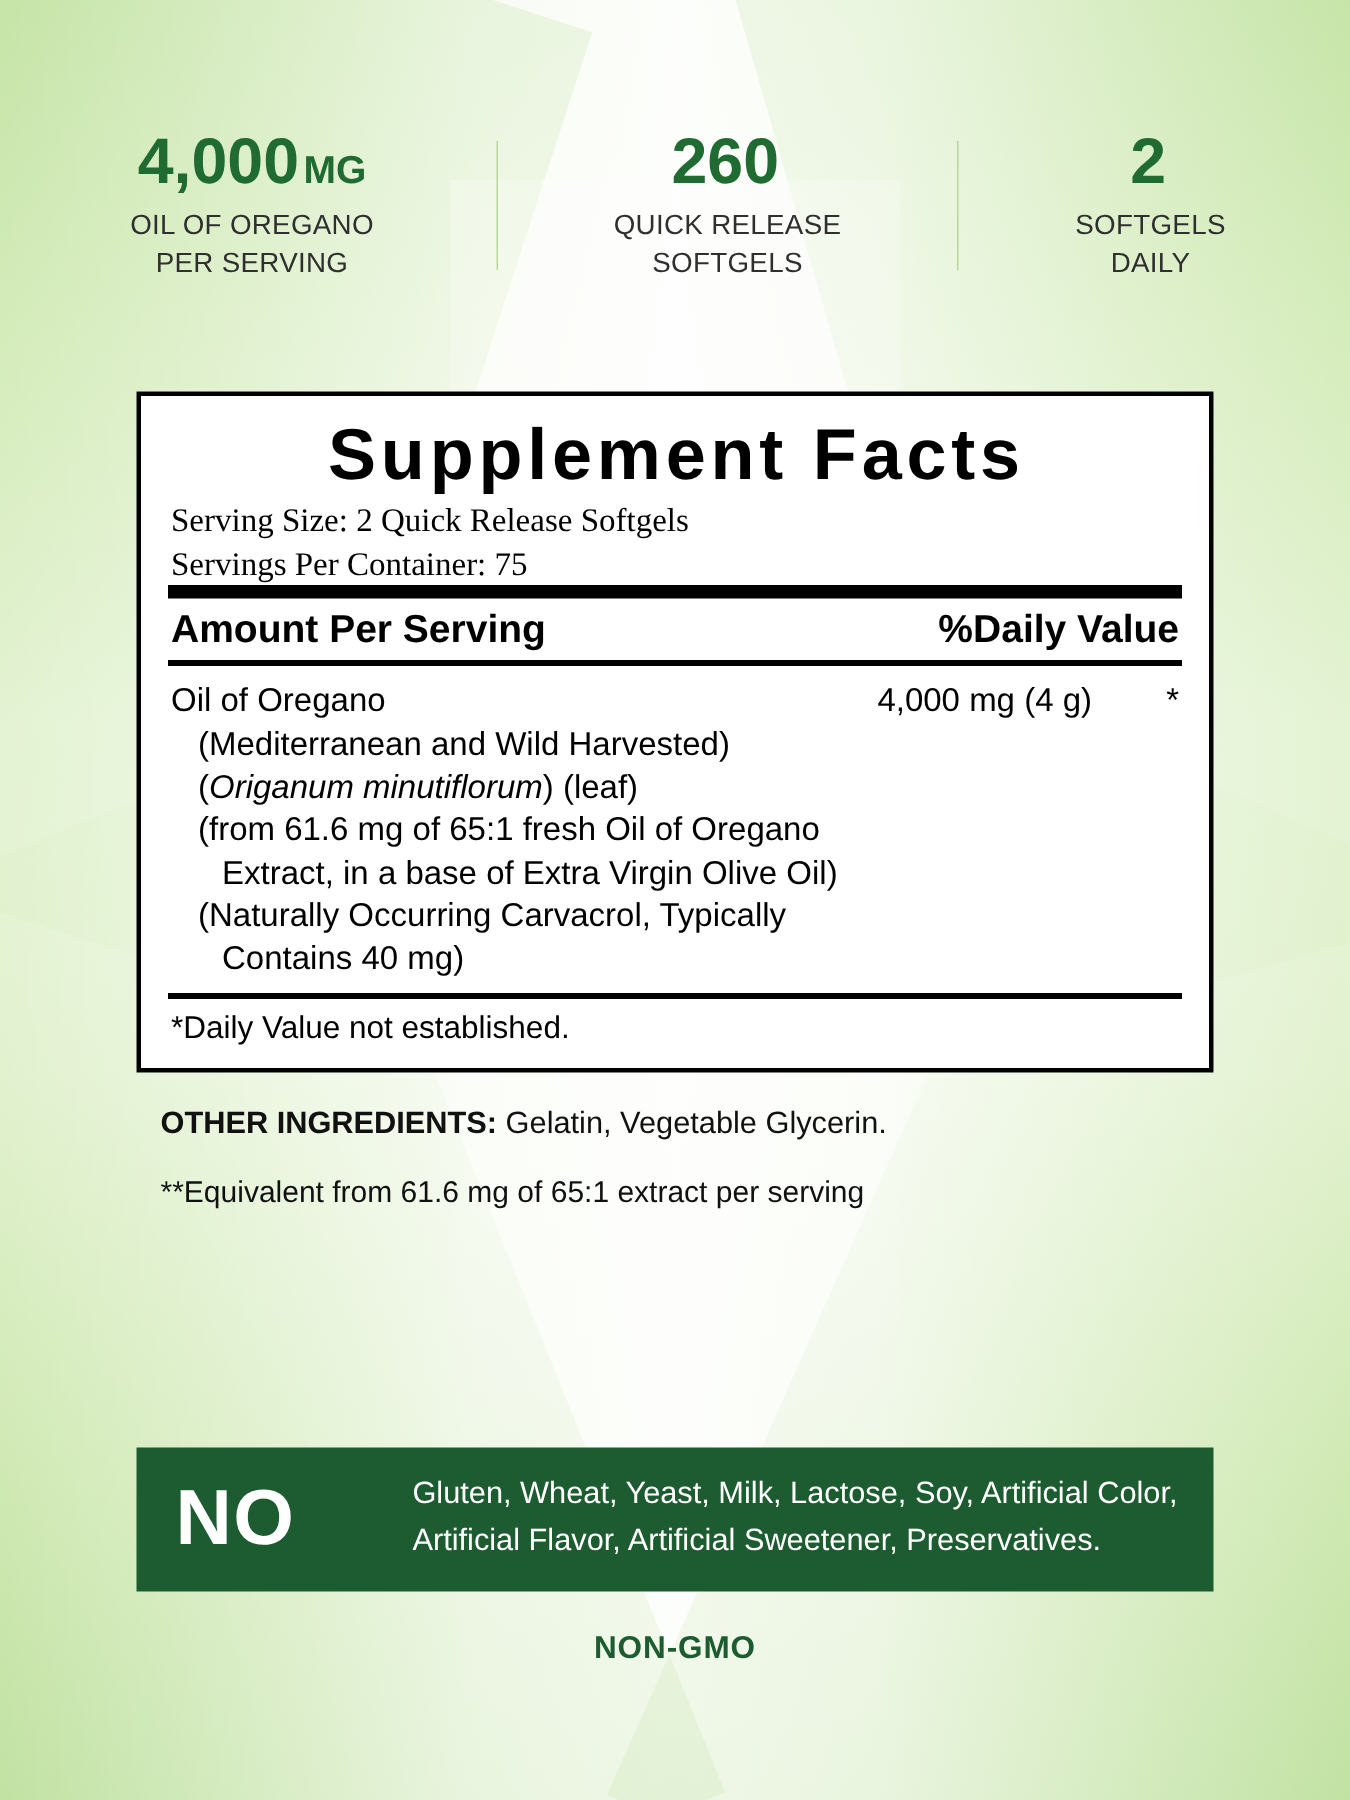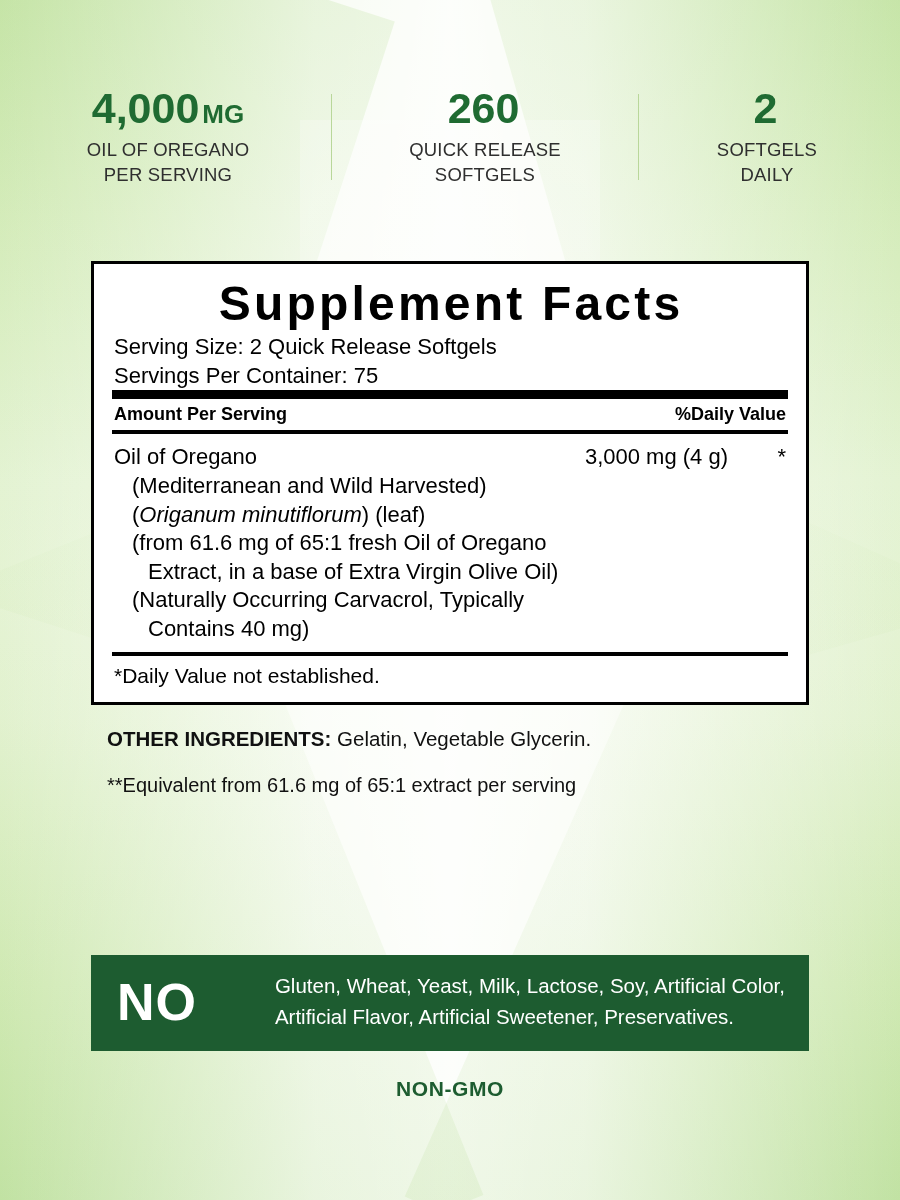--- a/index.html
+++ b/index.html
@@ -119,34 +119,35 @@
     line-height: 1.0;
     margin: 2px 0 4px 2px;
     white-space: nowrap;
     text-align: center;
   }
   .sf-serving {
     font-size: 22px;
     color: #000;
     line-height: 1.33;
     margin-left: 2px;
+    font-family: Liberation Serif, serif;
   }
   .rule-med {
     border-top: 4px solid #000;
     margin: 0;
   }
   .rule-thick {
     border-top: 9px solid #000;
     margin: 0;
   }
   .sf-amount-row {
     display: flex;
     justify-content: space-between;
     align-items: baseline;
-    font-size: 18px;
+    font-size: 26px;
     font-weight: bold;
     color: #000;
     padding: 5px 2px 5px 2px;
   }
   .sf-body {
     padding: 9px 2px 8px 2px;
     font-size: 22px;
     color: #000;
     line-height: 1.30;
     position: relative;
@@ -279,21 +280,21 @@
       <div class="rule-thick"></div>
       <div class="sf-amount-row">
         <span>Amount Per Serving</span>
         <span>%Daily Value</span>
       </div>
       <div class="rule-med"></div>
 
       <div class="sf-body">
         <div class="ing-main">
           <span class="ing-name">Oil of Oregano</span>
-          <span class="ing-amount">3,000 mg (4 g)</span>
+          <span class="ing-amount">4,000 mg (4 g)</span>
           <span class="ing-dv">*</span>
         </div>
         <div class="ing-line">(Mediterranean and Wild Harvested)</div>
         <div class="ing-line">(<i>Origanum minutiflorum</i>) (leaf)</div>
         <div class="ing-line">(from 61.6 mg of 65:1 fresh Oil of Oregano</div>
         <div class="ing-line indent2">Extract, in a base of Extra Virgin Olive Oil)</div>
         <div class="ing-line">(Naturally Occurring Carvacrol, Typically</div>
         <div class="ing-line indent2">Contains 40 mg)</div>
       </div>
 

